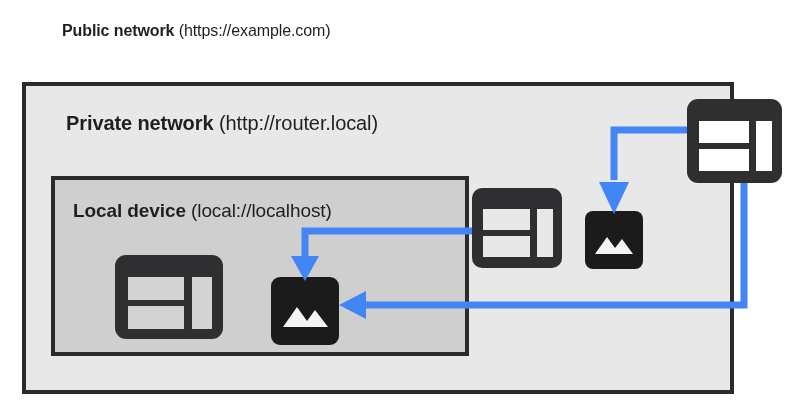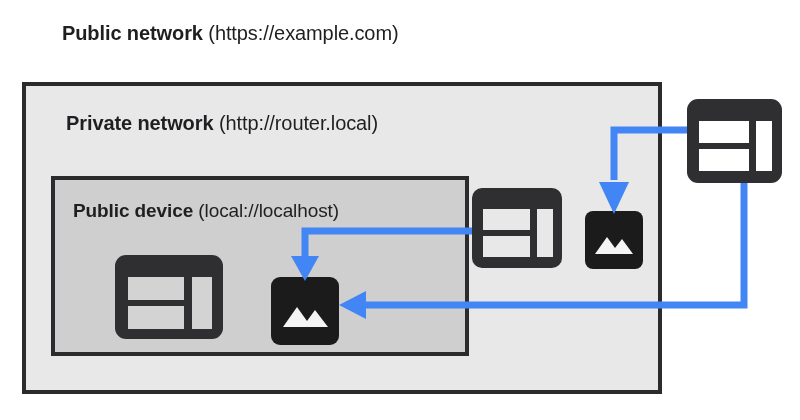--- a/index.html
+++ b/index.html
@@ -22,29 +22,29 @@
 
   
   .netbox {
     position: absolute;
     border: 4px solid #2b2b2e;
   }
   #public-label {
     position: absolute;
     left: 62px;
     top: 22px;
-    font-size: 20px;
+    font-size: 16px;
     color: #1f1f22;
     white-space: nowrap;
     letter-spacing: -0.1px;
   }
   #private-box {
     left: 22px;
     top: 82px;
-    width: 640px;
+    width: 712px;
     height: 312px;
     background: #e8e8e8;
   }
   #private-label {
     position: absolute;
     left: 40px;
     top: 26px;
     font-size: 20px;
     color: #1f1f22;
     white-space: nowrap;
@@ -93,21 +93,21 @@
     <span class="lbl-strong">Public network</span><span class="lbl-light"> (https://example.com)</span>
   </div>
 
   <div id="private-box" class="netbox">
     <div id="private-label">
       <span class="lbl-strong">Private network</span><span class="lbl-light"> (http://router.local)</span>
     </div>
 
     <div id="local-box" class="netbox">
       <div id="local-label">
-        <span class="lbl-strong">Public device</span><span class="lbl-light"> (local://localhost)</span>
+        <span class="lbl-strong">Local device</span><span class="lbl-light"> (local://localhost)</span>
       </div>
     </div>
   </div>
 
   <div class="icon" style="left:115px; top:255px;">
     <svg width="108" height="84" viewBox="0 0 108 84">
       <rect x="0" y="0" width="108" height="84" rx="11" ry="11" fill="#2f2f31"></rect>
       <rect x="13" y="22" width="56" height="23" fill="#d3d3d3"></rect>
       <rect x="13" y="51" width="56" height="23" fill="#d3d3d3"></rect>
       <rect x="77" y="22" width="20" height="52" fill="#d3d3d3"></rect>

